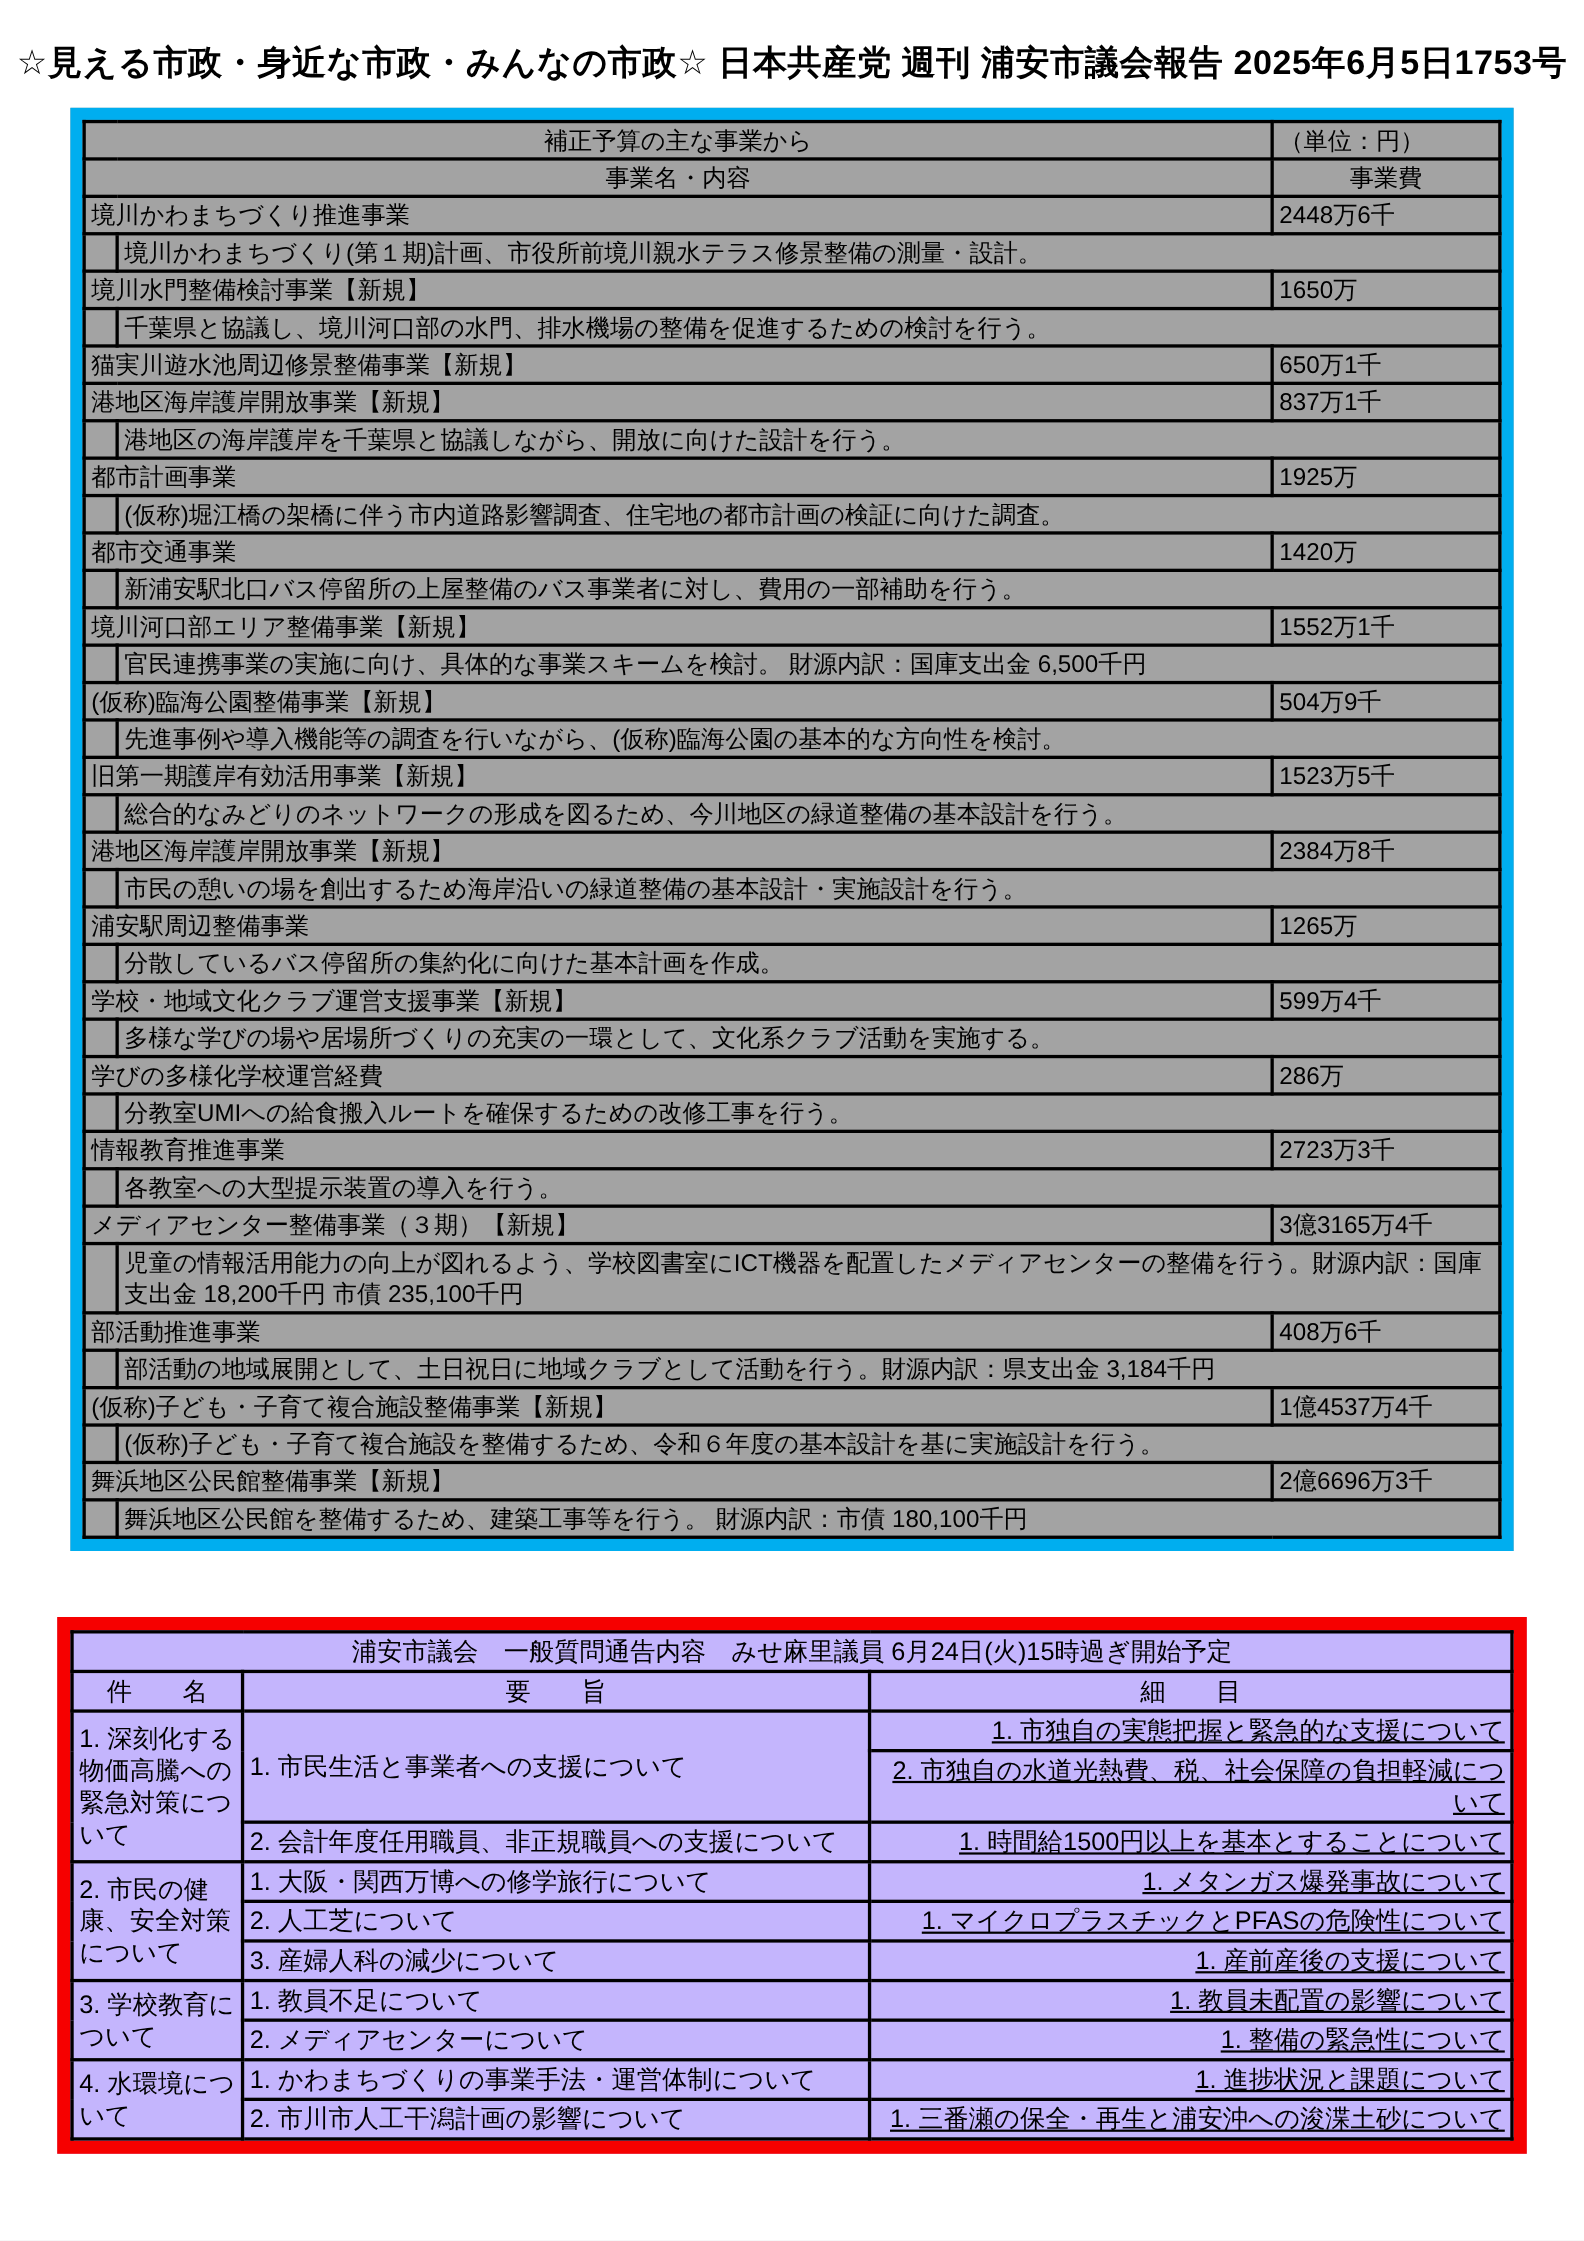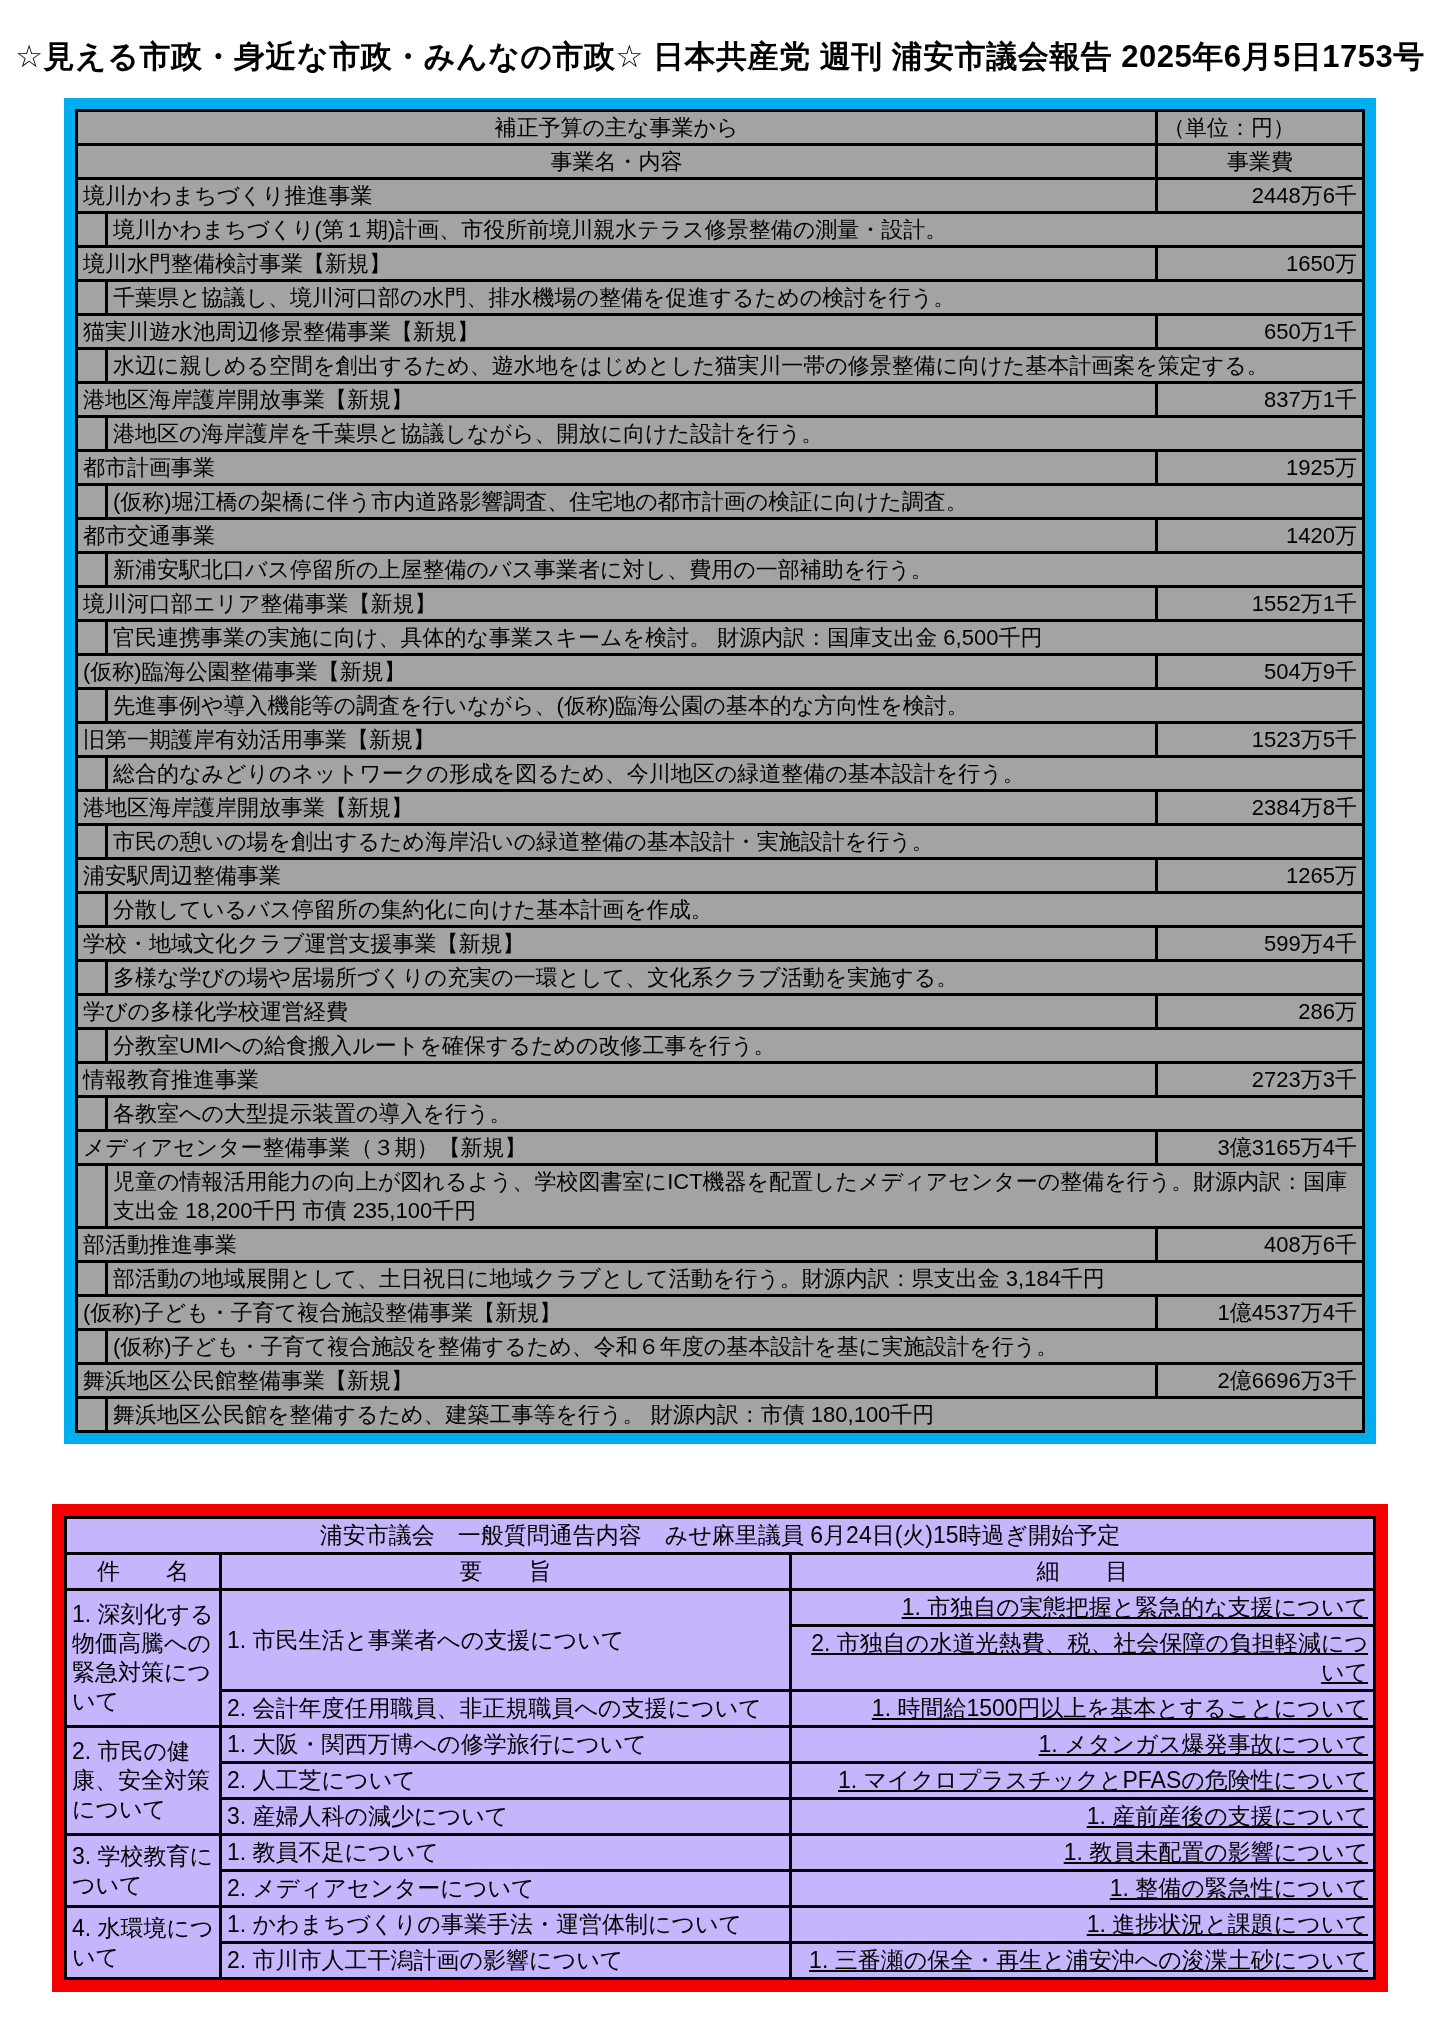--- a/index.html
+++ b/index.html
@@ -33,21 +33,21 @@
     font-size: 22px;
     line-height: 29px;
     padding: 1px 5px;
     vertical-align: middle;
     overflow: hidden;
   }
   .bt-title   { text-align: center; font-size: 23px; }
   .bt-unit    { text-align: left; font-size: 22px; padding-right: 4px; }
   .bt-colhead { text-align: center; font-size: 23px; }
   .bt-name    { text-align: left; }
-  .bt-cost    { text-align: right; padding-left: 1px; padding-right: 1px; }
+  .bt-cost    { text-align: left; padding-left: 1px; padding-right: 1px; }
   .bt-indent  { padding: 0; }
   .bt-desc    { text-align: left; }
   
   .questions-frame {
     margin: 60px 0 0 52px;
     width: 1336px;
     border: 12px solid #F60000;
     background: #c4b5fd;
   }
   .questions-table td {
@@ -103,24 +103,20 @@
           </tr>
           <tr>
             <td class="bt-indent"></td>
             <td class="bt-desc" colspan="2">千葉県と協議し、境川河口部の水門、排水機場の整備を促進するための検討を行う。</td>
           </tr>
           <tr>
             <td class="bt-name" colspan="2">猫実川遊水池周辺修景整備事業【新規】</td>
             <td class="bt-cost">650万1千</td>
           </tr>
           <tr>
-            <td class="bt-indent"></td>
-            <td class="bt-desc" colspan="2">水辺に親しめる空間を創出するため、遊水地をはじめとした猫実川一帯の修景整備に向けた基本計画案を策定する。</td>
-          </tr>
-          <tr>
             <td class="bt-name" colspan="2">港地区海岸護岸開放事業【新規】</td>
             <td class="bt-cost">837万1千</td>
           </tr>
           <tr>
             <td class="bt-indent"></td>
             <td class="bt-desc" colspan="2">港地区の海岸護岸を千葉県と協議しながら、開放に向けた設計を行う。</td>
           </tr>
           <tr>
             <td class="bt-name" colspan="2">都市計画事業</td>
             <td class="bt-cost">1925万</td>

